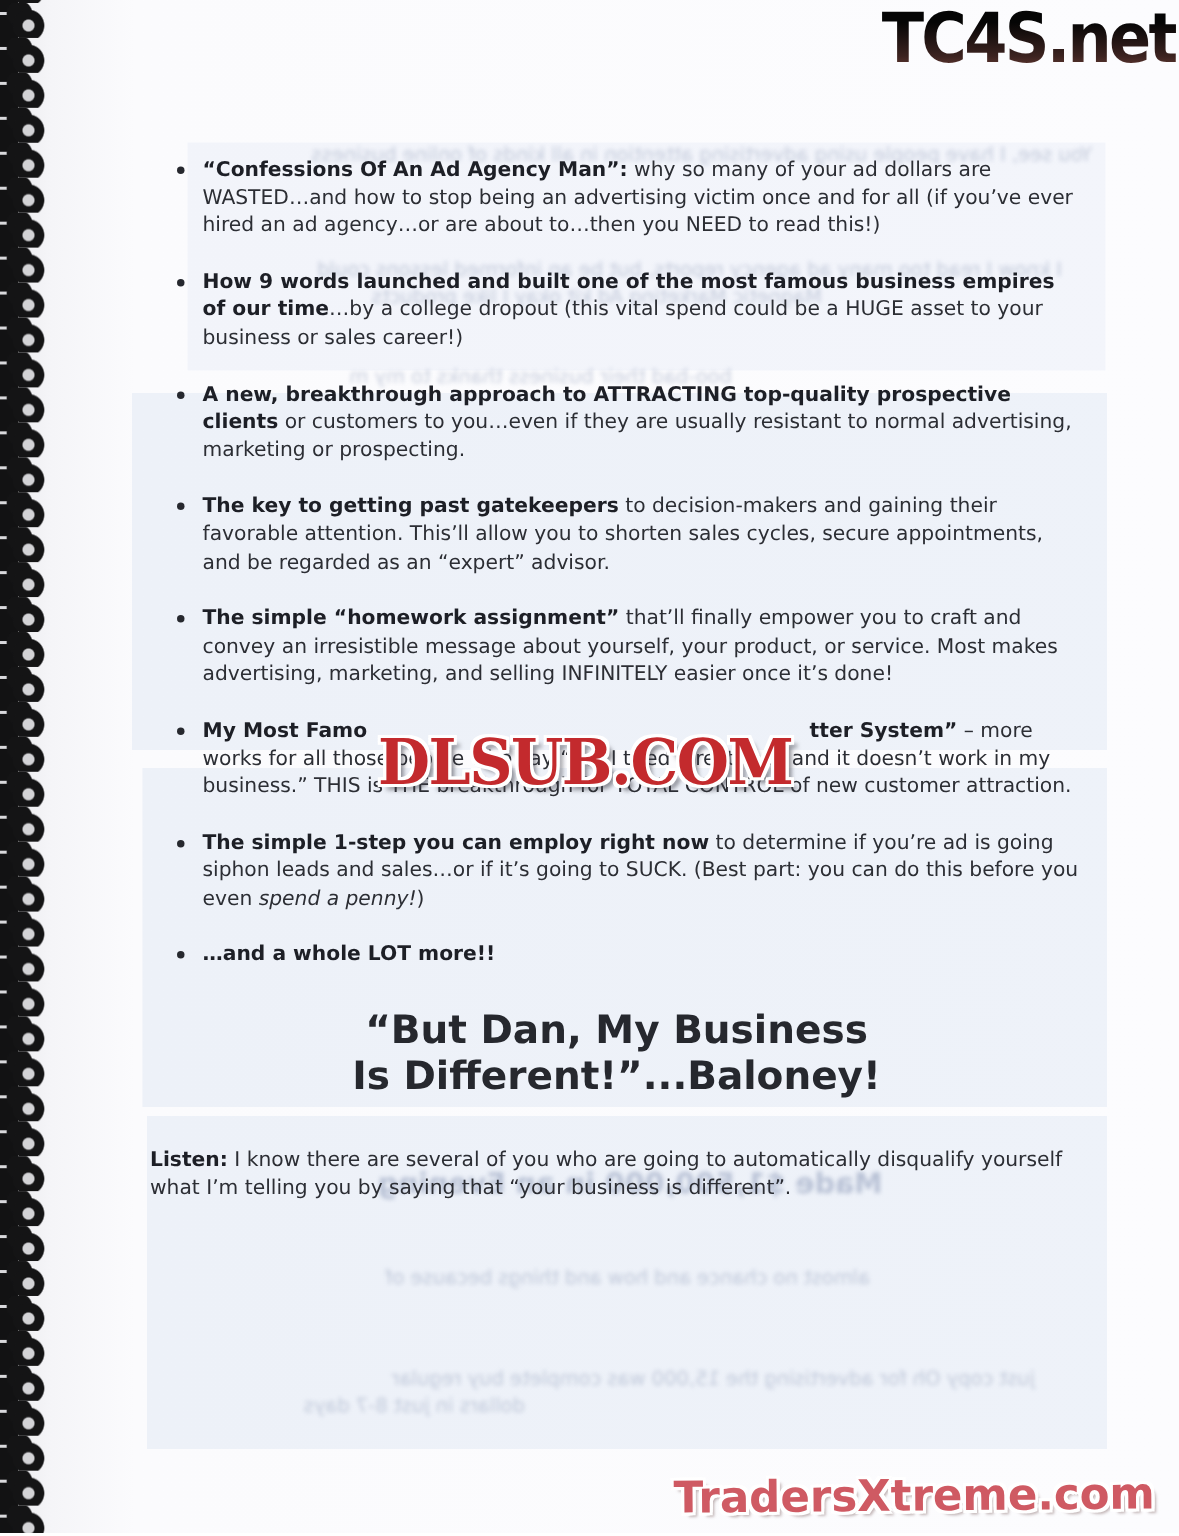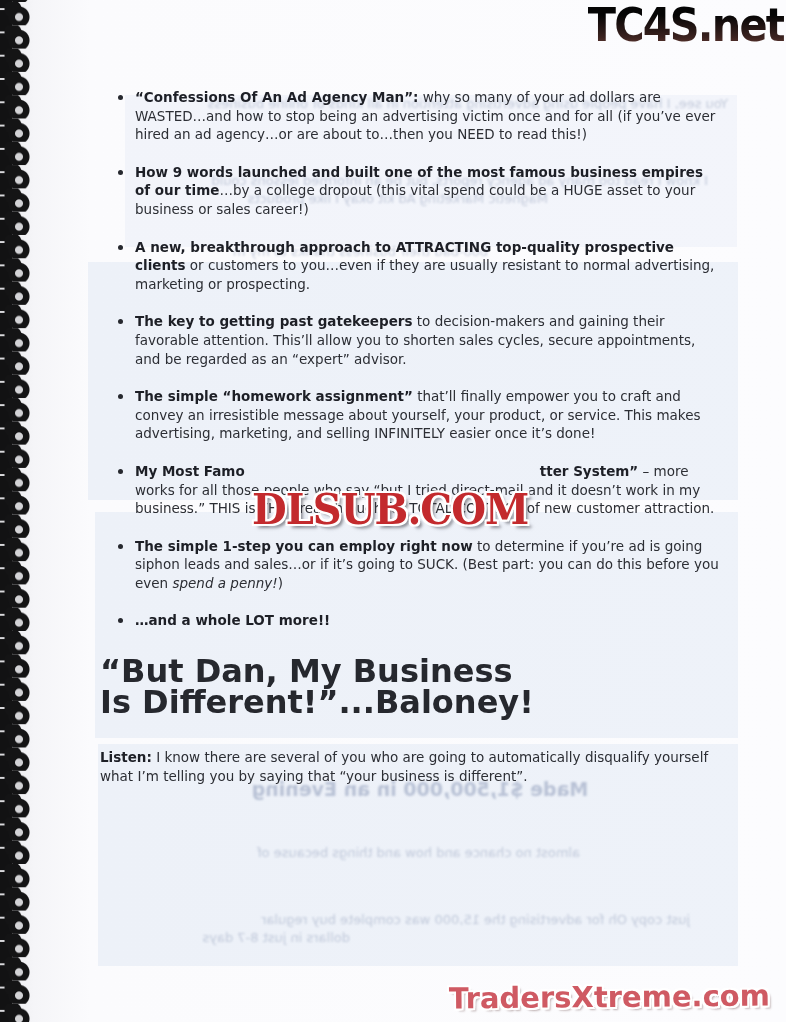--- a/index.html
+++ b/index.html
@@ -48,33 +48,33 @@
   .wm-traders{
     position:absolute;right:16px;bottom:8px;z-index:7;
     font-family:"DejaVu Sans",sans-serif;font-weight:bold;font-size:29px;line-height:34px;
     letter-spacing:0px;color:#cf5a63;transform:rotate(-0.5deg);
     text-shadow:
       -2px -2px 0 #fff, 2px -2px 0 #fff, -2px 2px 0 #fff, 2px 2px 0 #fff,
       0 -2px 0 #fff, 0 2px 0 #fff, -2px 0 0 #fff, 2px 0 0 #fff,
       3px 3px 2px rgba(120,90,90,0.45);
   }
   
-  .content{position:absolute;left:100px;top:88px;width:622px;z-index:4;
+  .content{position:absolute;left:100px;top:104px;width:622px;z-index:4;
     font-size:13.5px;line-height:18.6px;}
   ul.bullets{margin:0;padding:0 0 0 35px;list-style:none;}
   ul.bullets li{position:relative;margin:0 0 19px 0;max-width:584px;}
   ul.bullets li::before{
     content:"";position:absolute;left:-17px;top:7px;width:5px;height:5px;
     border-radius:50%;background:#26282e;
   }
   .b{font-weight:bold;color:#1d1f26;}
   .b6line{white-space:nowrap;}
   .wm-gap{display:inline-block;width:295px;}
   .headline{
-    margin:26px 0 0 0;text-align:left;font-weight:bold;font-size:32px;
+    margin:26px 0 0 0;text-align:center;font-weight:bold;font-size:26px;
     line-height:31px;color:#26282e;letter-spacing:0px;
   }
   .closing{margin:30px 0 0 0;max-width:625px;}
 </style>
 </head>
 <body>
 
 <div class="page">
 
   <div class="bleed-rect" style="left:125px;top:95px;width:612px;height:152px;background:rgba(210,221,240,0.20);"></div>
@@ -110,21 +110,21 @@
 
       <li>
         <span class="b">A new, breakthrough approach to ATTRACTING top-quality prospective clients</span><span> or customers to you…even if they are usually resistant to normal advertising, marketing or prospecting.</span>
       </li>
 
       <li>
         <span class="b">The key to getting past gatekeepers</span><span> to decision-makers and gaining their favorable attention. This’ll allow you to shorten sales cycles,  secure appointments, and be regarded as an “expert” advisor.</span>
       </li>
 
       <li>
-        <span class="b">The simple “homework assignment”</span><span> that’ll finally empower you to craft and convey an irresistible message about yourself, your product, or service. This makes advertising, marketing, and selling INFINITELY easier once it’s done!</span>
+        <span class="b">The simple “homework assignment”</span><span> that’ll finally empower you to craft and convey an irresistible message about yourself, your product, or service. Most makes advertising, marketing, and selling INFINITELY easier once it’s done!</span>
       </li>
 
       <li>
         <div class="b6line">
           <span class="b">My Most Famo</span><span class="wm-gap"></span><span class="b">tter System”</span><span> – more</span>
         </div>
         <div>works for all those people who say “but I tried direct-mail and it doesn’t work in my business.” THIS is THE breakthrough for TOTAL CONTROL of new customer attraction.</div>
       </li>
 
       <li>

